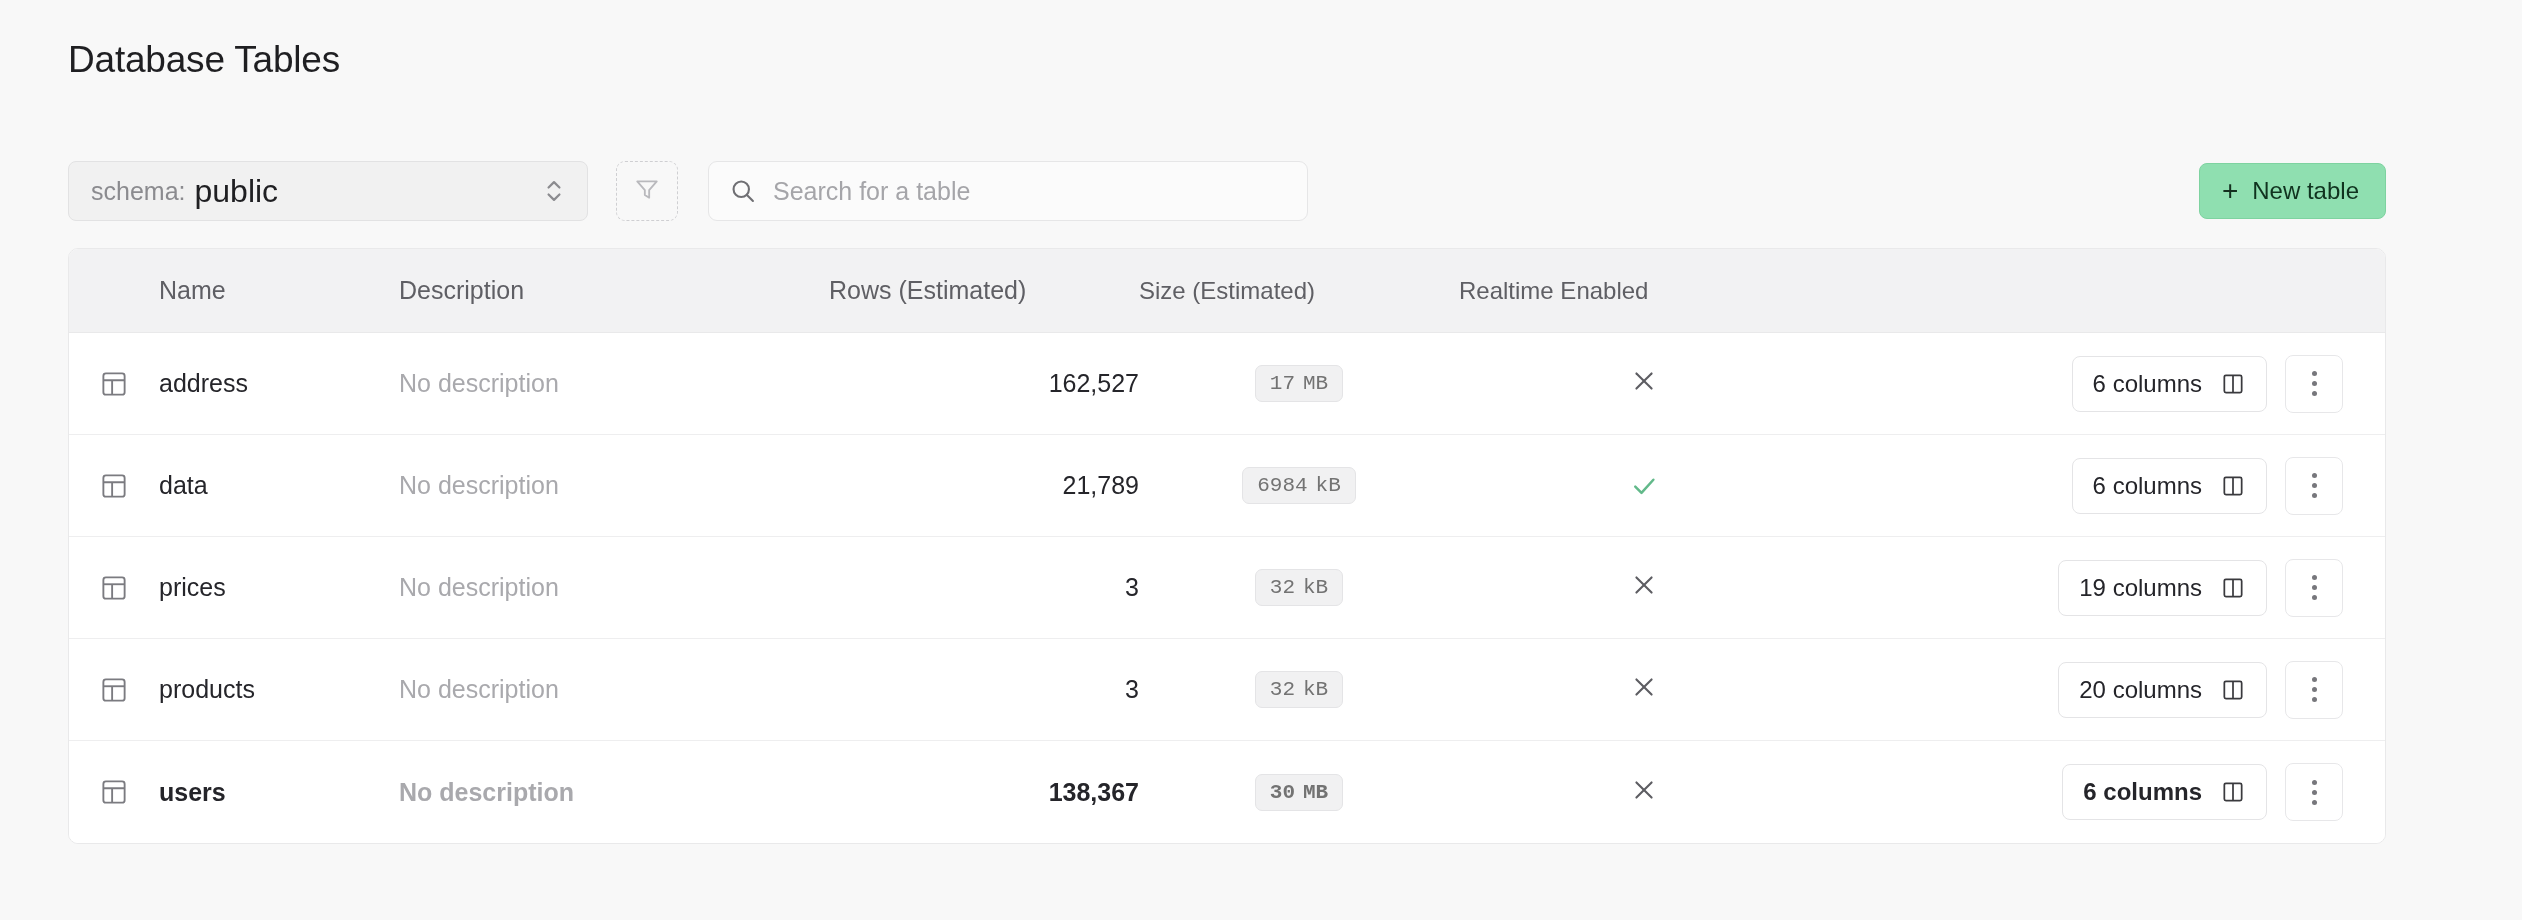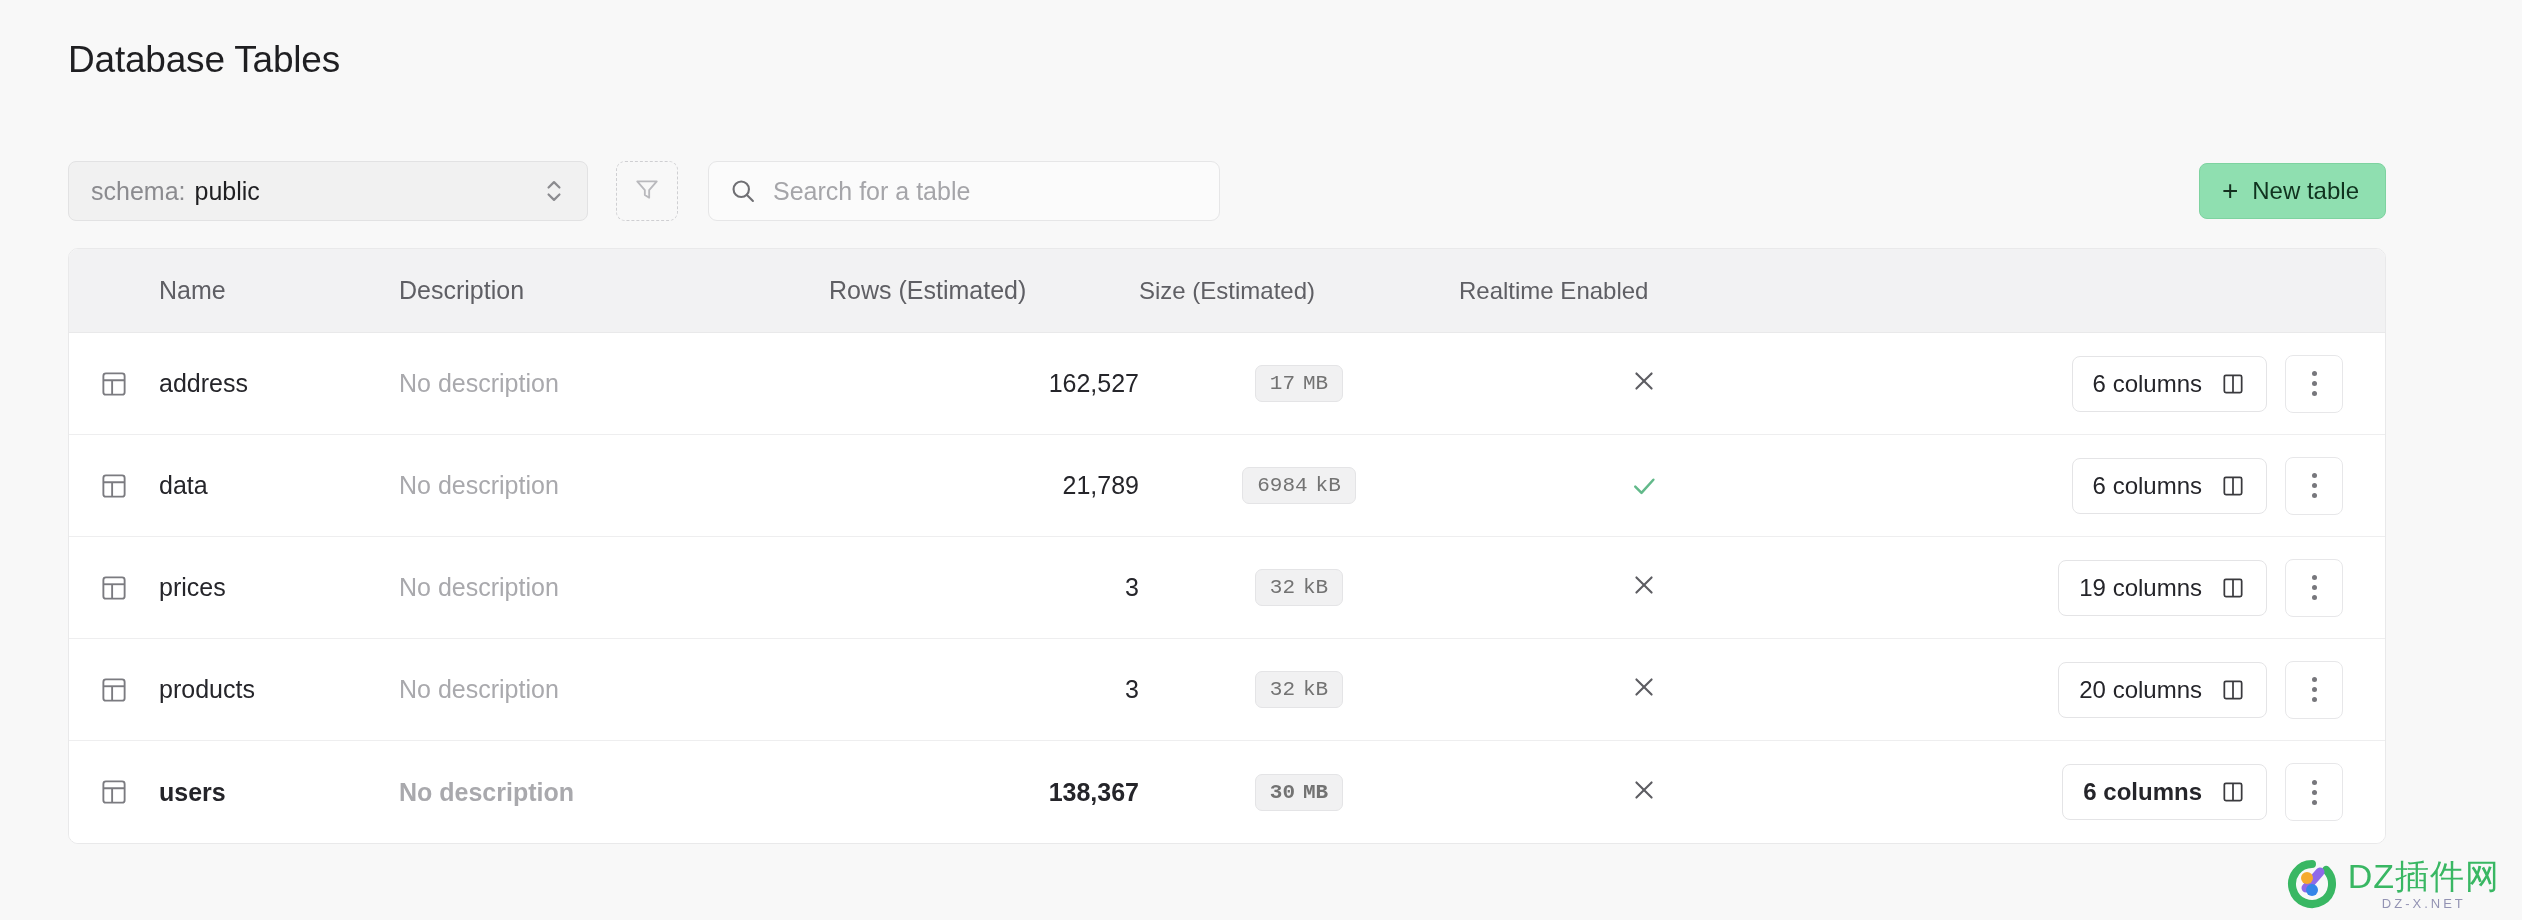--- a/index.html
+++ b/index.html
@@ -55,21 +55,21 @@
     align-items: center;
     padding: 0 22px;
     cursor: pointer;
   }
   .schema-prefix {
     font-size: 25px;
     color: #8b8b8f;
     margin-right: 9px;
   }
   .schema-value {
-    font-size: 25px;
+    font-size: 32px;
     color: #1f1f22;
   }
   .schema-chevrons {
     margin-left: auto;
     display: flex;
     align-items: center;
     color: #8b8b8f;
   }
 
   .filter-btn {
@@ -80,21 +80,21 @@
     border-radius: 9px;
     background: transparent;
     display: flex;
     align-items: center;
     justify-content: center;
     cursor: pointer;
   }
 
   .search-box {
     margin-left: 30px;
-    width: 512px;
+    width: 600px;
     height: 60px;
     background: #fbfbfb;
     border: 1px solid #e6e6e7;
     border-radius: 9px;
     display: flex;
     align-items: center;
     padding: 0 20px;
     cursor: text;
   }
   .search-box .s-icon { color: #6f6f73; display: flex; margin-right: 16px; }
@@ -535,28 +535,14 @@
                 <i></i>
                 <i></i>
                 <i></i>
               </span>
       </span>
     </div>
         </div>
       </div>
   </div>
 
-  <div class="watermark">
-    <span class="wm-logo">
-      <svg width="52" height="52" viewBox="0 0 52 52">
-        <path d="M26 6 a20 20 0 1 0 14.2 5.9" fill="none" stroke="#2fb45c" stroke-width="8" stroke-linecap="round"></path>
-        <path d="M20 30 L34 14" stroke="#8a63e8" stroke-width="9" stroke-linecap="round"></path>
-        <circle cx="21" cy="20" r="6" fill="#f5a623"></circle>
-        <circle cx="26" cy="32" r="6" fill="#2a7fe8"></circle>
-      </svg>
-    </span>
-    <span class="wm-text">
-      <span class="wm-main">DZ插件网</span>
-      <span class="wm-sub">DZ-X.NET</span>
-    </span>
-  </div>
 
 </div>
 
 </body></html>

